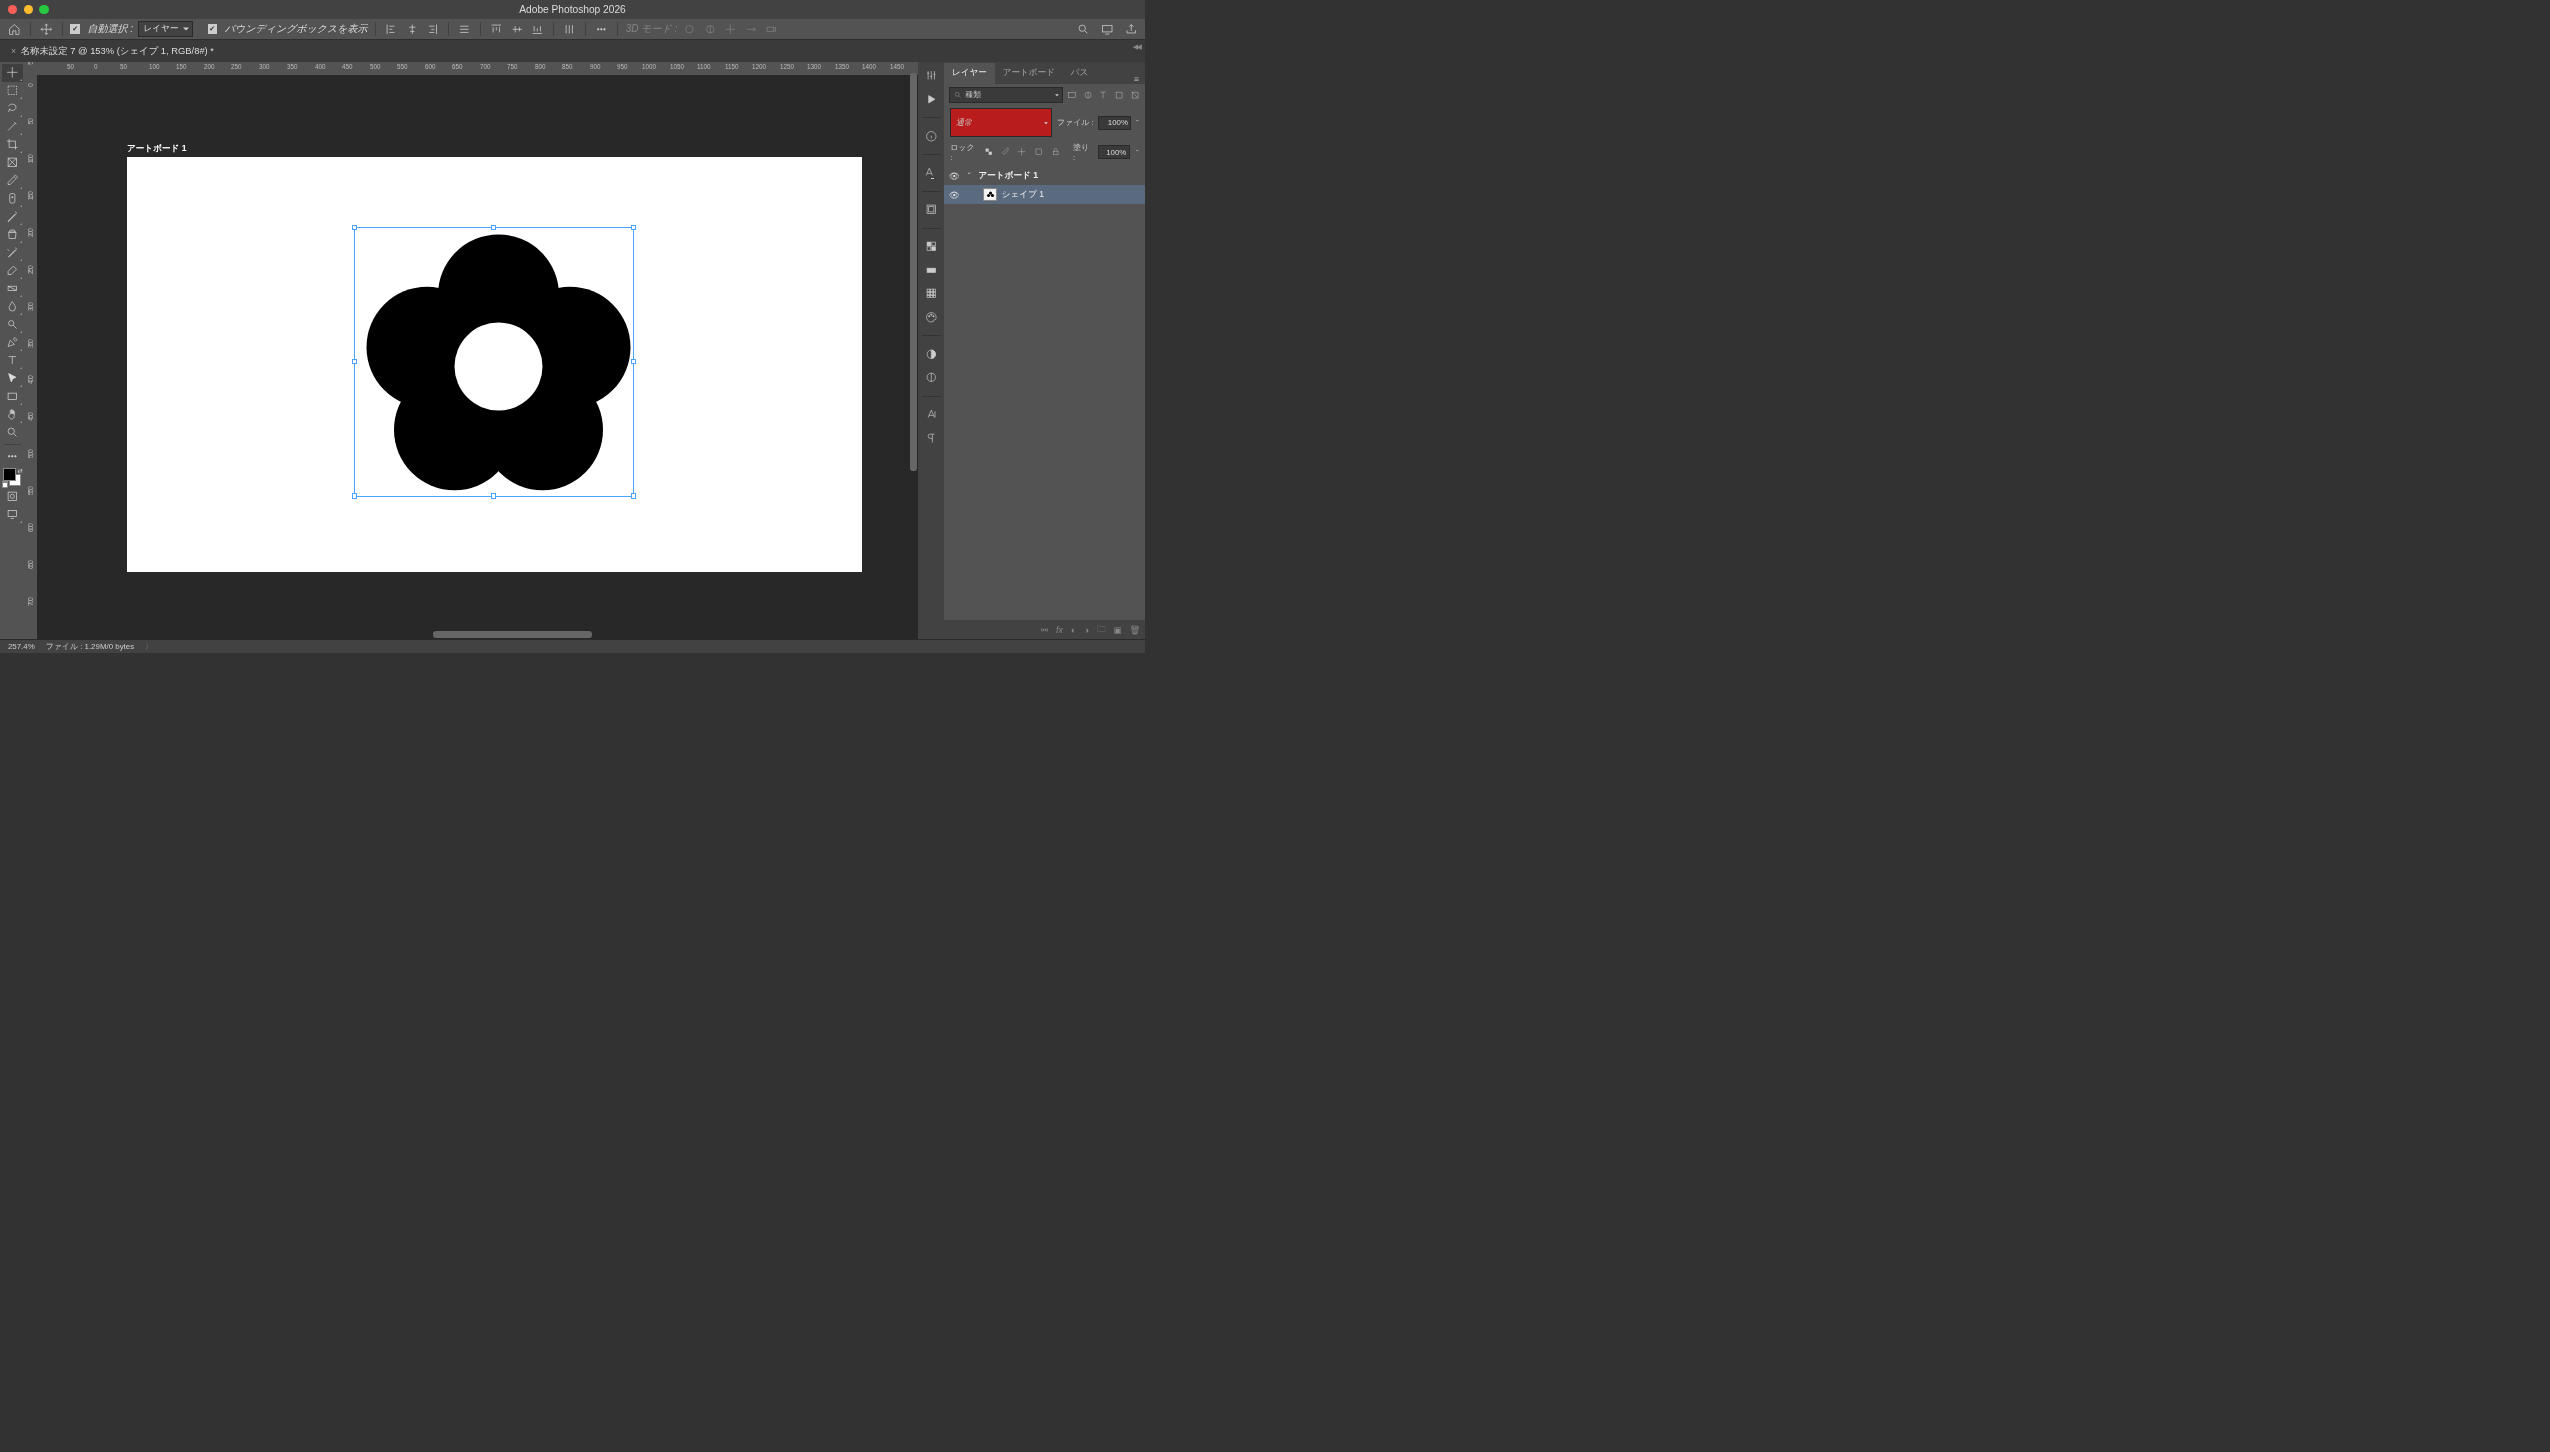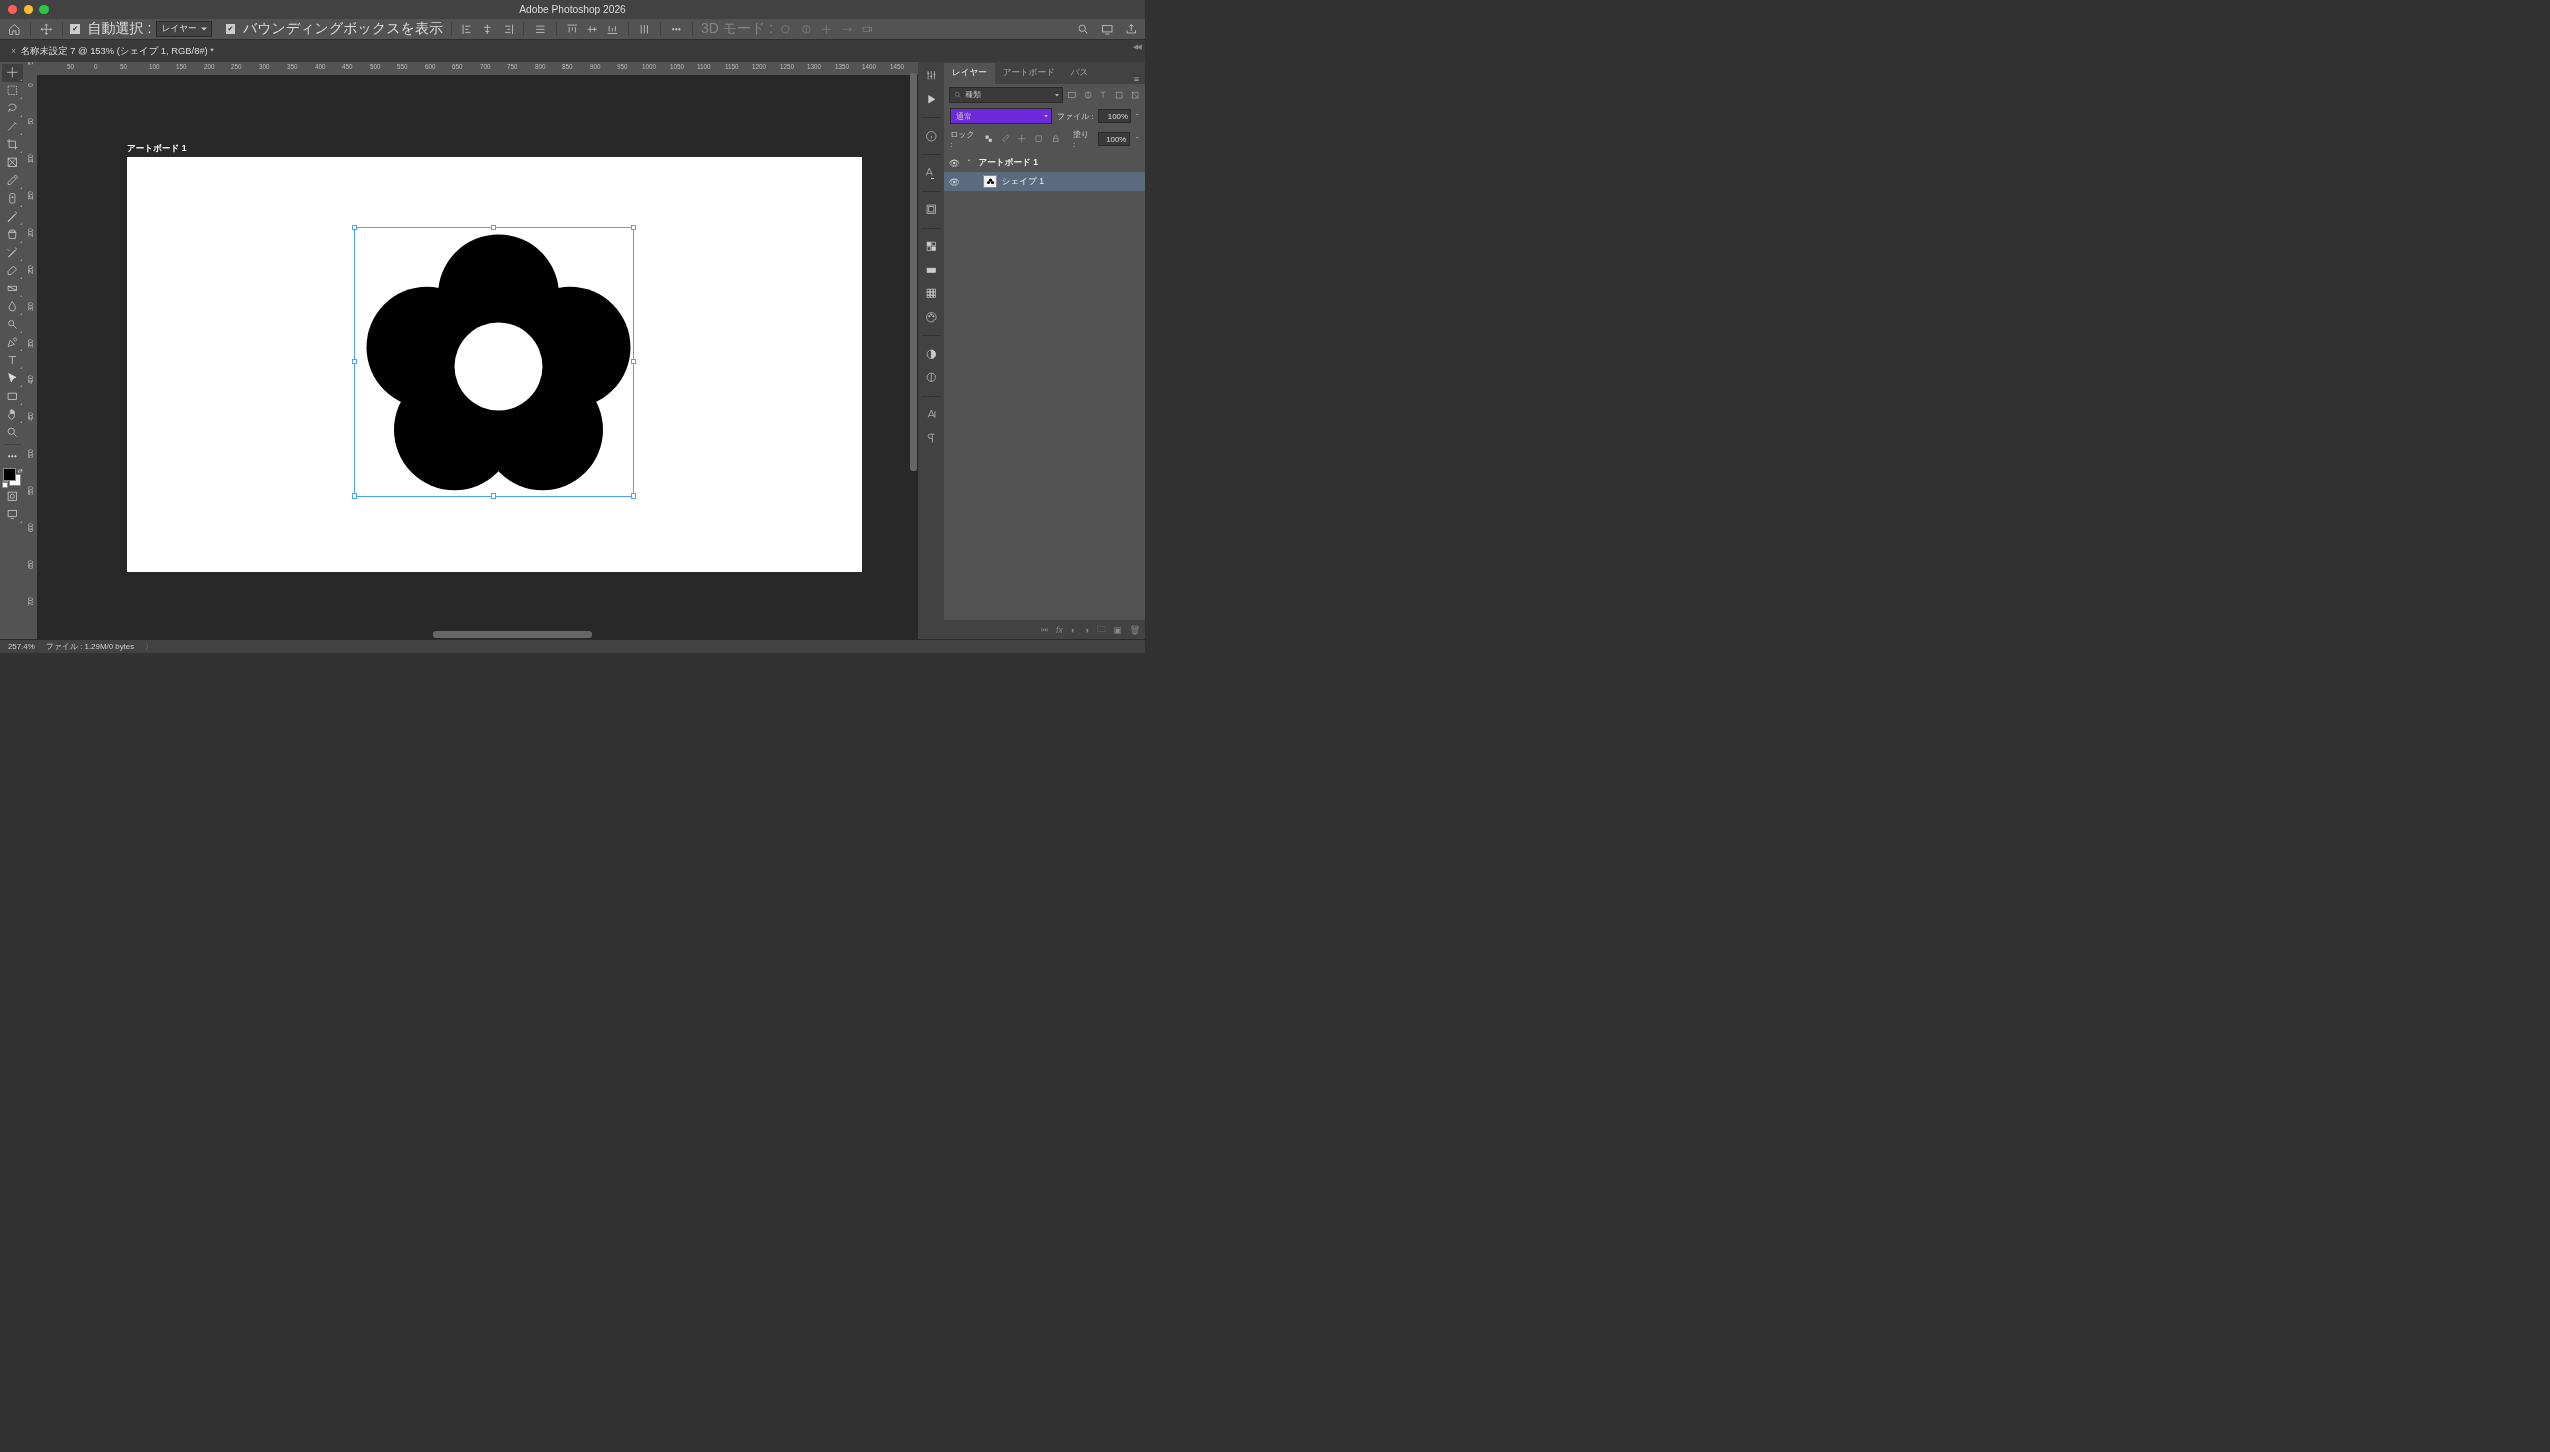--- a/index.html
+++ b/index.html
@@ -12,21 +12,21 @@
 .red{background:#ff5f57}.yellow{background:#febc2e}.green{background:#28c840}
 .titlebar .title { position:absolute; left:50%; transform:translateX(-50%); color:#ddd; font-size:10.2px; }
 
 
 .appbar { height:21px; background:#535353; display:flex; align-items:center; padding:0 6.3px; gap:4.7px; border-bottom:0.8px solid #2e2e2e; }
 .appbar-right { margin-left:auto; display:flex; gap:7.9px; align-items:center; }
 .icon-btn { width:15.7px; height:15.7px; display:flex; align-items:center; justify-content:center; color:#ccc; cursor:pointer; }
 .icon-btn svg { width:12.6px; height:12.6px; fill:none; stroke:#ccc; stroke-width:1.5; }
 .sep { width:0.8px; height:14px; background:#404040; margin:0 3.1px; }
 .chk { width:9.4px; height:9.4px; background:#ccc; display:inline-flex; align-items:center; justify-content:center; color:#333; font-size:7px; margin-right:3.1px; }
-.lbl { color:#ddd; font-size:14px; }
+.lbl { color:#ddd; font-size:10px;font-style:italic; }
 .dropdown { background:#424242; border:0.8px solid #2a2a2a; padding:0.8px 14px 0.8px 4.7px; font-size:8.6px; color:#ddd; position:relative; }
 .dropdown:after { content:""; position:absolute; right:3.9px; top:50%; border:3.1px solid transparent; border-top-color:#ccc; transform:translateY(-1.6px); }
 .disabled { opacity:.35; }
 
 
 .tabstrip { height:22px; background:#3a3a3a; display:flex; align-items:center; padding-left:11px; position:relative; }
 .tab-close { color:#999; margin-right:4.7px; cursor:pointer; }
 .doc-title { color:#ddd; font-size:9.4px; }
 .collapse-handle { position:absolute; right:4.7px; top:3.1px; color:#888; font-size:7px; letter-spacing:-1.6px; }
 
@@ -78,21 +78,21 @@
 .panel-tabs { display:flex; height:22px; background:#424242; align-items:flex-end; }
 .ptab { padding:4.7px 7.9px; font-size:8.6px; color:#aaa; cursor:pointer; }
 .ptab.active { background:#535353; color:#eee; }
 .ptab-menu { margin-left:auto; padding:0 6.3px; color:#aaa; }
 .filter-row { display:flex; align-items:center; padding:3.1px 4.7px; gap:3.1px; }
 .filter-dd { flex:1; background:#3a3a3a; border:0.8px solid #2a2a2a; height:15.7px; display:flex; align-items:center; padding:0 4.7px; font-size:7.9px; color:#ccc; position:relative; }
 .filter-dd:after{content:"";position:absolute;right:3.9px;top:50%;border:2.4px solid transparent;border-top-color:#ccc;transform:translateY(-0.8px);}
 .filter-icons { display:flex; gap:4.7px; }
 .filter-icons span { width:11px; height:11px; display:flex; align-items:center; justify-content:center; }
 .prop-row { display:flex; align-items:center; padding:2.4px 6.3px; font-size:7.9px; gap:4.7px; }
-.prop-row .propdd { background:#6d28d9; border:0.8px solid #2a2a2a; padding:0.8px 12.6px 0.8px 4.7px; height:16px; display:flex; align-items:center; position:relative; }
+.prop-row .propdd { background:#b91c1c; border:0.8px solid #2a2a2a; padding:0.8px 12.6px 0.8px 4.7px; height:29px; display:flex; align-items:center; position:relative;font-style:italic; }
 .prop-row .propdd:after{content:"";position:absolute;right:3.1px;top:50%;border:2.4px solid transparent;border-top-color:#ccc;transform:translateY(-0.8px);}
 .prop-spacer { flex:1; }
 .prop-input { background:#3a3a3a; border:0.8px solid #2a2a2a; width:33px; height:14px; text-align:right; padding-right:2.4px; font-size:7.9px; color:#ddd; display:flex; align-items:center; justify-content:flex-end; position:relative; }
 .prop-input:after{content:"";position:absolute;right:-7.9px;width:6.3px;height:12.6px;}
 .lock-row { display:flex; align-items:center; padding:2.4px 6.3px; gap:6.3px; font-size:7.9px; }
 .lock-row .li { width:11px; height:11px; display:flex; align-items:center; justify-content:center; color:#ccc; }
 
 .layer-tree { padding:1.6px 0; font-size:8.6px; }
 .layer-row { display:flex; align-items:center; height:19px; padding:0 4.7px; gap:4.7px; }
 .layer-row.sel { background:#5a6b80; }

